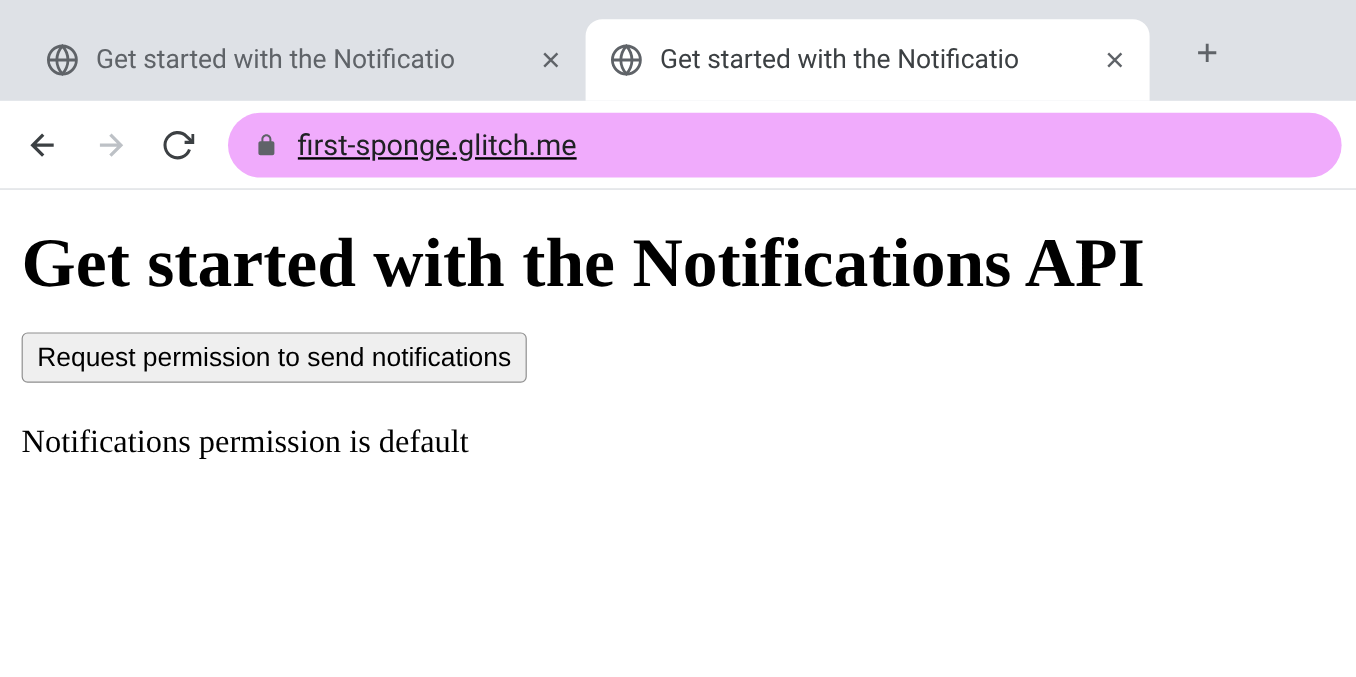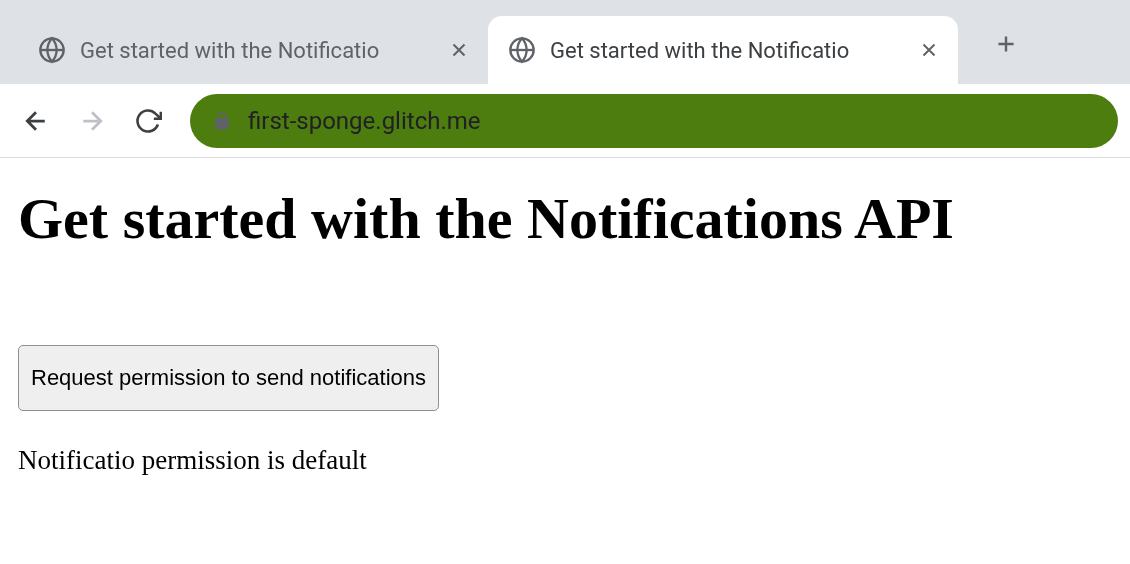--- a/index.html
+++ b/index.html
@@ -88,27 +88,28 @@
       align-items: center;
       justify-content: center;
       color: #5f6368;
       cursor: pointer;
       border-radius: 50%;
     }
     .nav-btn.disabled { color: #bdc1c6; cursor: default; }
     .omnibox {
       flex: 1;
       height: 54px;
-      background: #4d7c0f;
+      background: #f0abfc;
       border-radius: 27px;
       display: flex;
       align-items: center;
       padding: 0 22px;
       margin-left: 10px;
       gap: 16px;
+      text-decoration: underline;
     }
     .omnibox .lock {
       color: #5f6368;
       display: flex;
       align-items: center;
       flex-shrink: 0;
     }
     .url-text {
       font-size: 24px;
       color: #202124;
@@ -119,33 +120,32 @@
       font-family: inherit;
     }
     .page-content {
       padding: 28px 18px;
       font-family: "Times New Roman", Times, serif;
       color: #000000;
     }
     .page-content h1 {
       font-size: 58px;
       font-weight: 700;
-      margin-bottom: 44px;
+      margin-bottom: 24px;
       line-height: 1.15;
     }
     .page-content button {
       font-family: -apple-system, BlinkMacSystemFont, "Segoe UI", Arial, sans-serif;
       font-size: 22px;
       background: #efefef;
       border: 1px solid #8f8f8f;
       border-radius: 5px;
-      padding: 19px 12px;
+      padding: 7px 12px;
       cursor: pointer;
       color: #000;
-      margin-top: 48px;
     }
     .status-text {
       font-family: "Times New Roman", Times, serif;
       font-size: 27px;
       margin: 34px 0;
     }
   </style>
 </head>
 <body>
 
@@ -212,14 +212,14 @@
         </svg>
       </span>
       <input class="url-text" readonly="" value="first-sponge.glitch.me" style="">
     </div>
   </div>
 </div>
 
 <div class="page-content">
   <h1>Get started with the Notifications API</h1>
   <button>Request permission to send notifications</button>
-  <p class="status-text">Notificatio permission is default</p>
+  <p class="status-text">Notifications permission is default</p>
 </div>
 
 </body></html>

